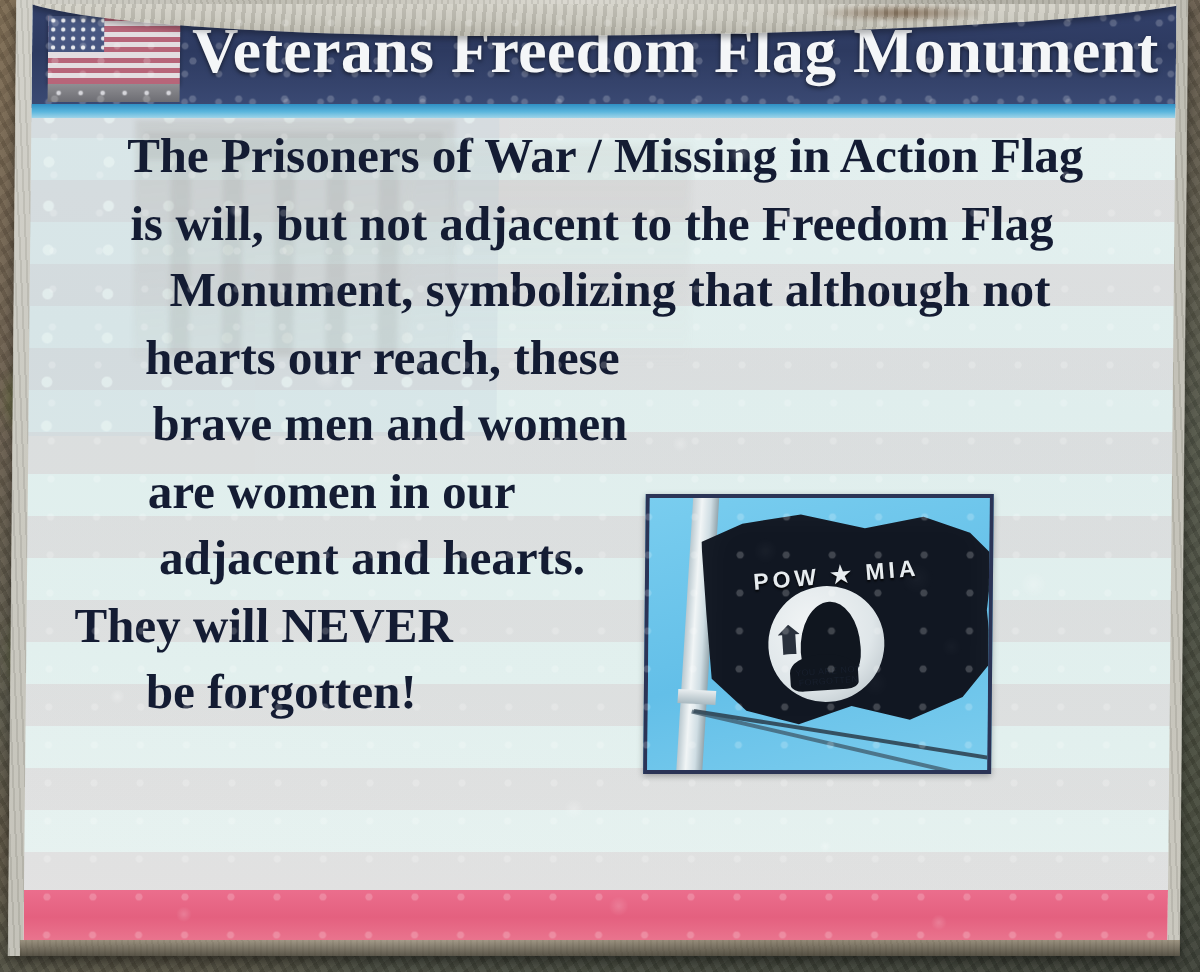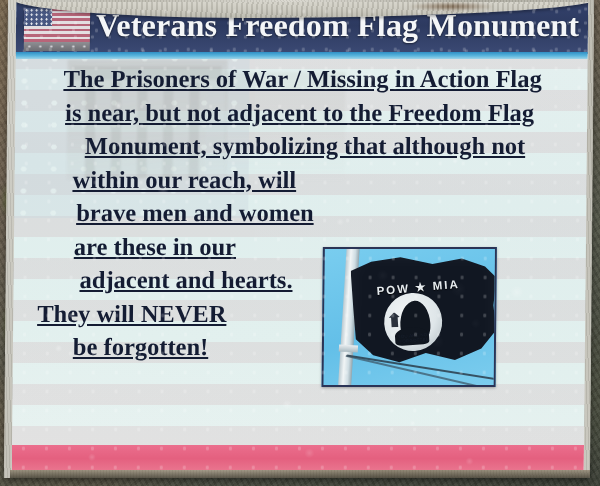--- a/index.html
+++ b/index.html
@@ -121,21 +121,21 @@
     background-size:11px 9px;}
 
   
   .cyan-rule{position:absolute;left:0;top:50px;width:572px;height:7px;
     background:linear-gradient(180deg,#2f8fc4 0%,#5bb6dd 55%,#9fd4e8 100%);}
 
   
   .body-text{position:absolute;left:0;top:60px;width:572px;
     color:#141c33;font-family:"Liberation Serif", serif;
     font-size:24.5px;font-weight:700;line-height:33.5px;}
-  .body-text p{margin:0;white-space:nowrap;text-decoration:underline;}
+  .body-text p{margin:0;white-space:nowrap;}
   .l1{padding-left:48px;}
   .l2{padding-left:50px;}
   .l3{padding-left:70px;}
   .l4{padding-left:58px;}
   .l5{padding-left:62px;}
   .l6{padding-left:60px;}
   .l7{padding-left:66px;}
   .l8{padding-left:24px;}
   .l9{padding-left:60px;}
 
@@ -229,25 +229,25 @@
       <div class="title">Veterans Freedom Flag Monument</div>
     </div>
     <div class="hflag-base"></div>
     <div class="cyan-rule"></div>
     <div class="lip">
       <div class="lip-dirt"></div>
     </div>
 
     <div class="body-text">
       <p class="l1">The Prisoners of War / Missing in Action Flag</p>
-      <p class="l2">is near, but not adjacent to the Freedom Flag</p>
+      <p class="l2">is will, but not adjacent to the Freedom Flag</p>
       <p class="l3">Monument, symbolizing that although not</p>
-      <p class="l4">within our reach, will</p>
+      <p class="l4">hearts our reach, these</p>
       <p class="l5">brave men and women</p>
-      <p class="l6">are these in our</p>
+      <p class="l6">are women in our</p>
       <p class="l7">adjacent and hearts.</p>
       <p class="l8">They will NEVER</p>
       <p class="l9">be forgotten!</p>
     </div>
 
     <div class="photo">
       <div class="sky"></div>
       <div class="pole"></div>
       <div class="pole-band"></div>
       <div class="flagshape"></div>

